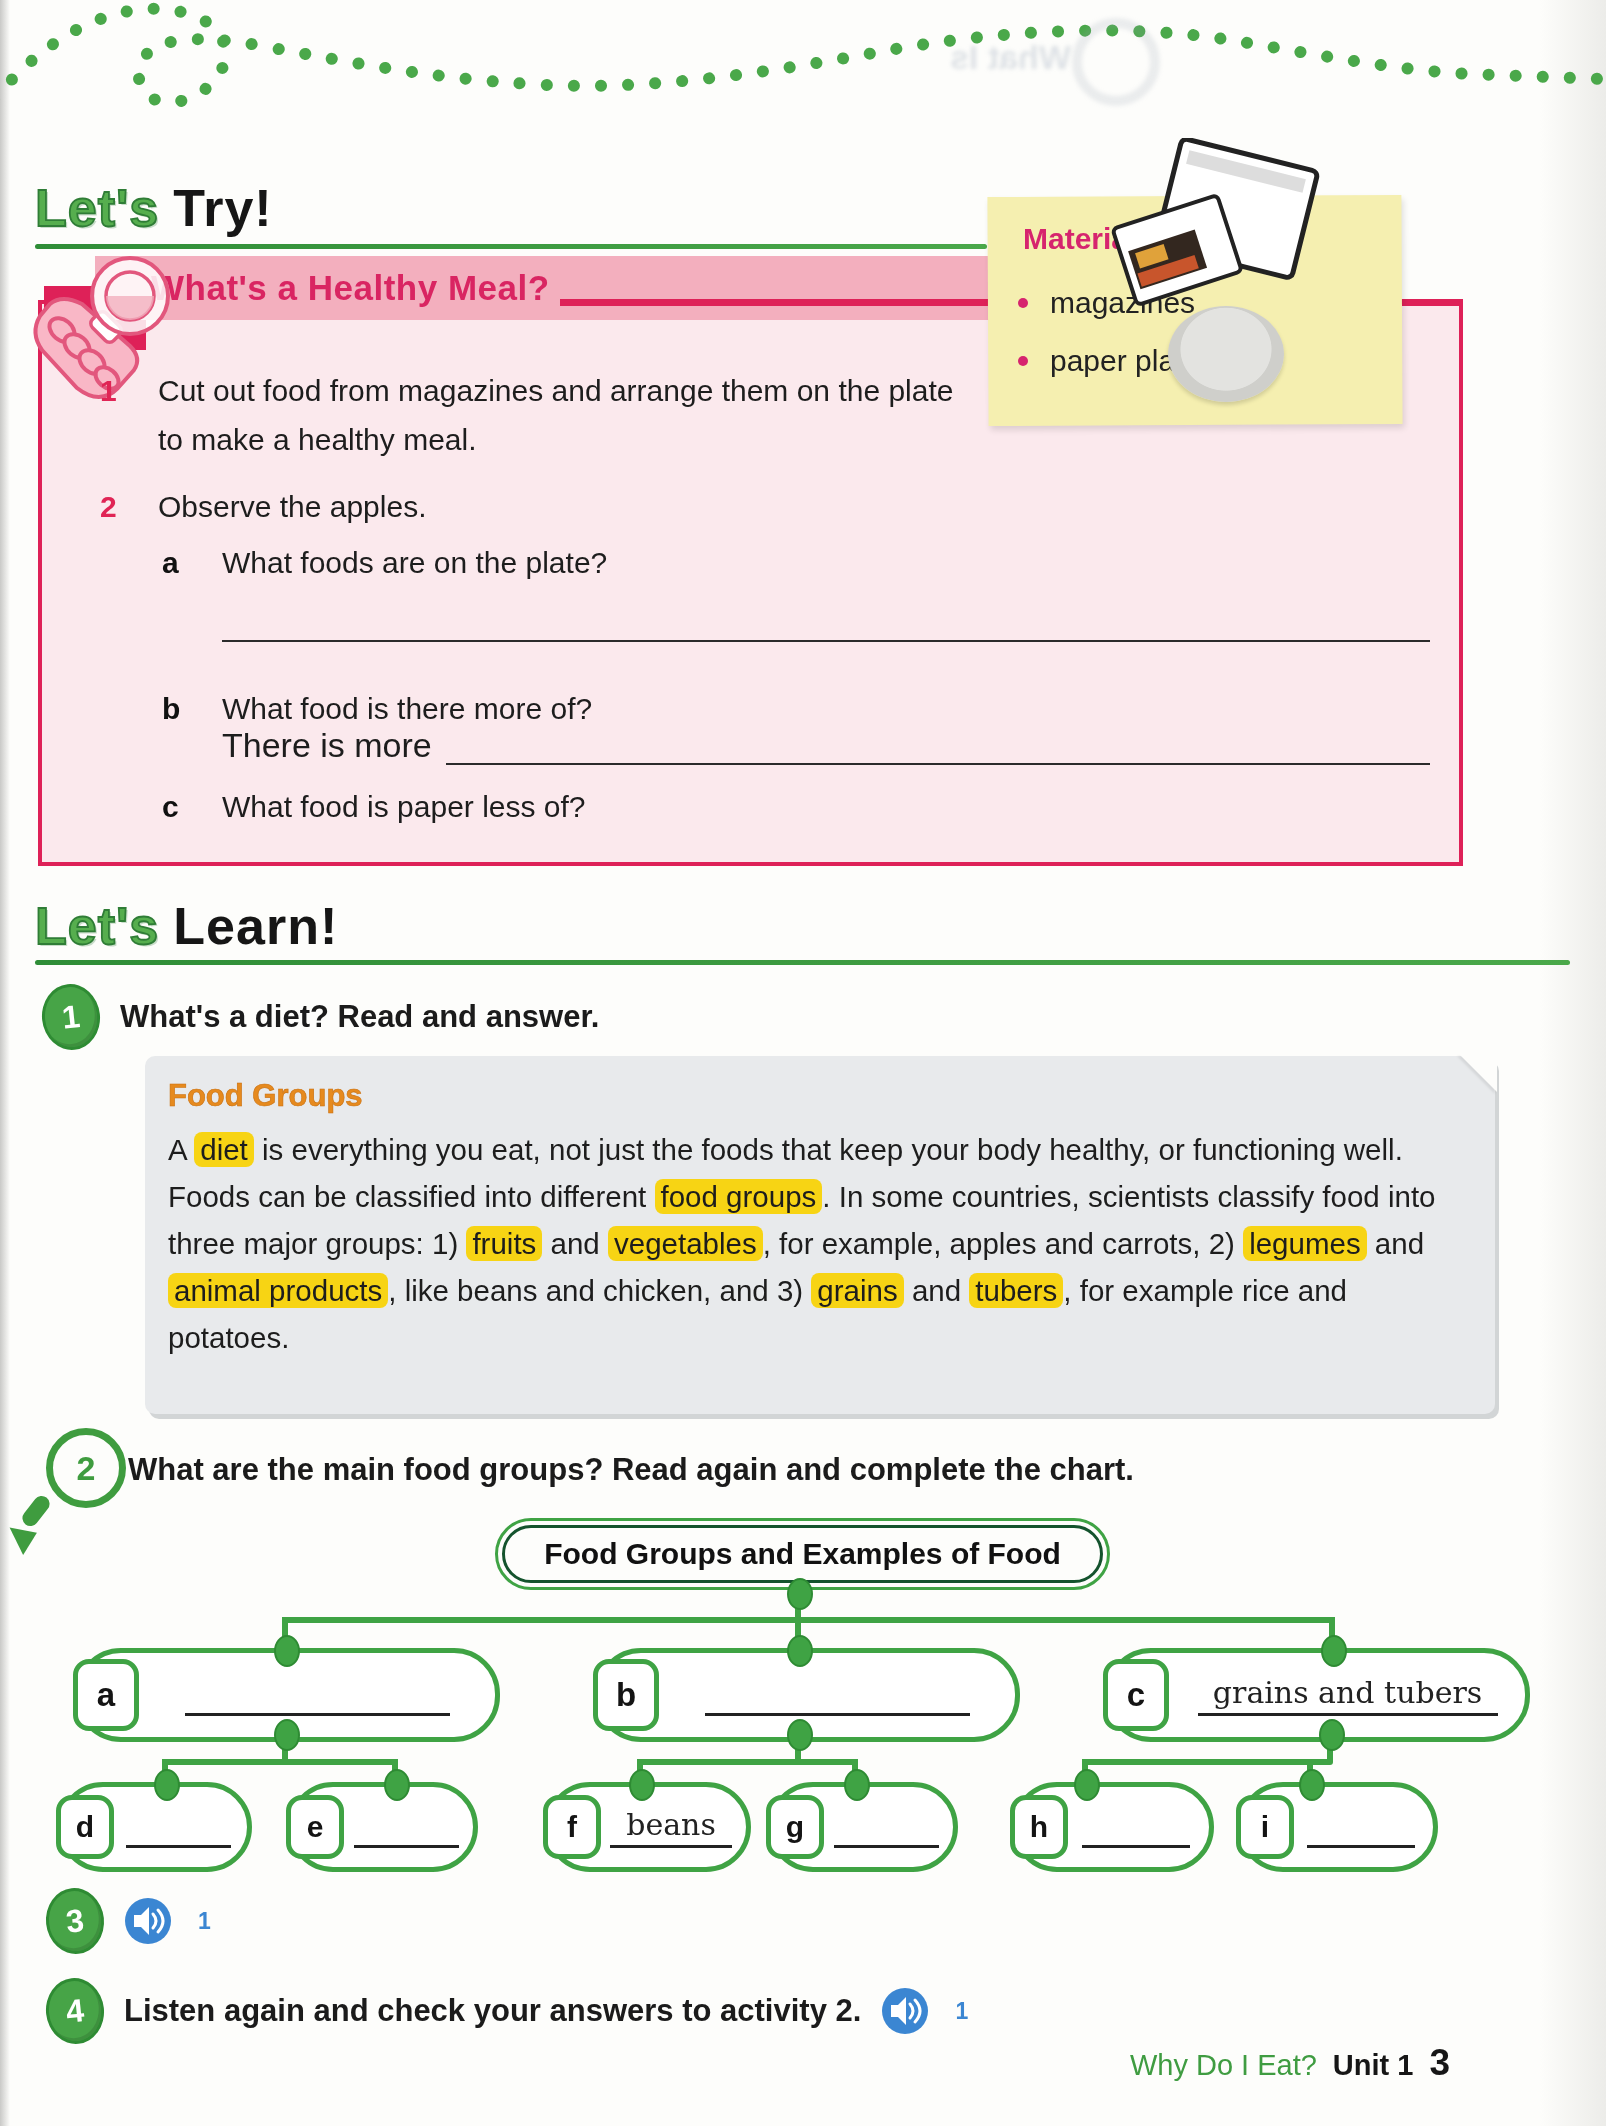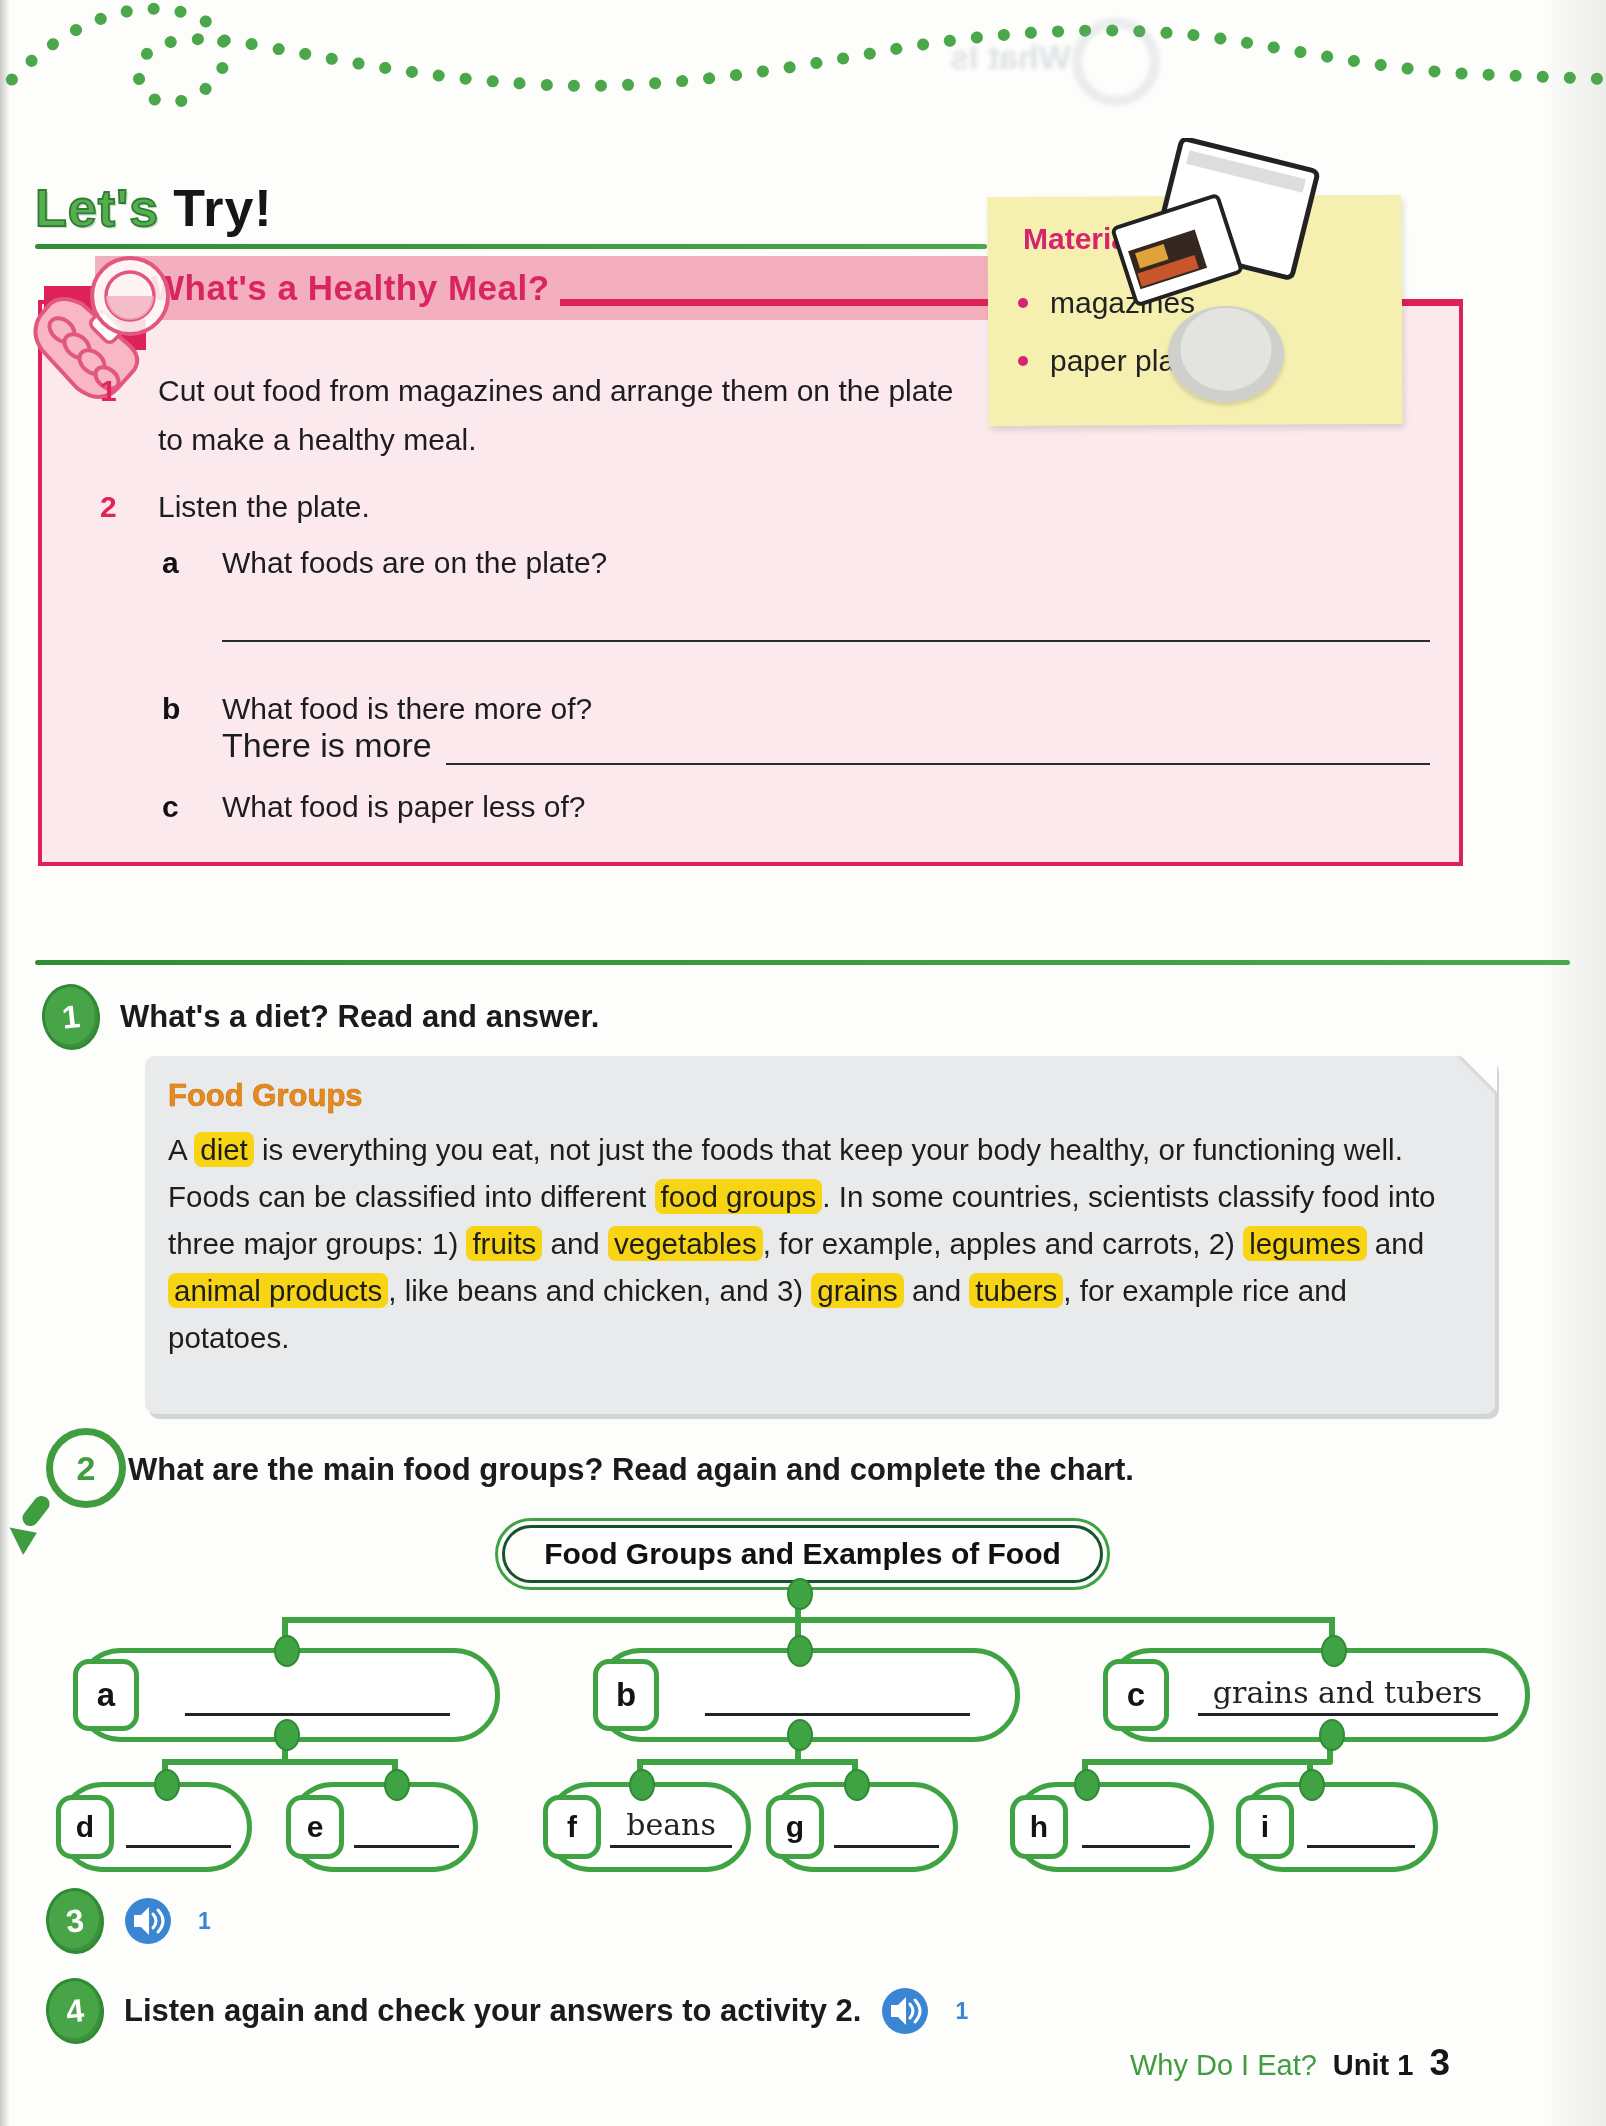--- a/index.html
+++ b/index.html
@@ -112,21 +112,21 @@
     <circle cx="108" cy="58" r="24" fill="none" stroke="#e2577d" stroke-width="3.5"></circle>
     <path d="M84 58 a24 24 0 0 0 48 0 Z" fill="#f3afbe" opacity=".8"></path>
   </svg>
 
   <div class="abs step-row" style="left:100px;top:366px;width:860px;">
     <span class="step-num">1</span>
     <div style="width:800px;">Cut out food from magazines and arrange them on the plate to make a healthy meal.</div>
   </div>
   <div class="abs step-row" style="left:100px;top:482px;width:860px;">
     <span class="step-num">2</span>
-    <div>Listen the plate.</div>
+    <div>Observe the apples.</div>
   </div>
 
   <div class="abs q-row" style="left:162px;top:546px;">
     <span class="q-letter">a</span>
     <span>What foods are on the plate?</span>
   </div>
   <div class="abs solo-line" style="left:222px;top:640px;width:1208px;"></div>
 
   <div class="abs q-row" style="left:162px;top:692px;">
     <span class="q-letter">b</span>
@@ -159,20 +159,23 @@
     </g>
     <g transform="rotate(-18 90 120)">
       <rect x="30" y="70" width="110" height="80" rx="5" fill="#fff" stroke="#222" stroke-width="4"></rect>
       <rect x="38" y="96" width="70" height="40" fill="#33271f"></rect>
       <rect x="40" y="120" width="60" height="14" fill="#c8552c"></rect>
       <rect x="44" y="100" width="30" height="16" fill="#e0a23a"></rect>
     </g>
   </svg>
   <div class="abs plate" style="left:1168px;top:306px;"></div>
 
+  <div class="abs big-head" style="left:35px;top:896px;">
+    <span class="head-green">Let's</span><span class="head-black">Learn!</span>
+  </div>
   <div class="abs head-rule" style="left:35px;top:960px;width:1535px;"></div>
 
   <div class="abs act-flex" style="left:42px;top:984px;">
     <div class="act-ellipse">1</div>
     <div class="act-text">What's a diet? Read and answer.</div>
   </div>
 
   <div class="abs reading" style="left:145px;top:1056px;width:1350px;height:358px;">
     <div class="fold"></div>
   </div>

